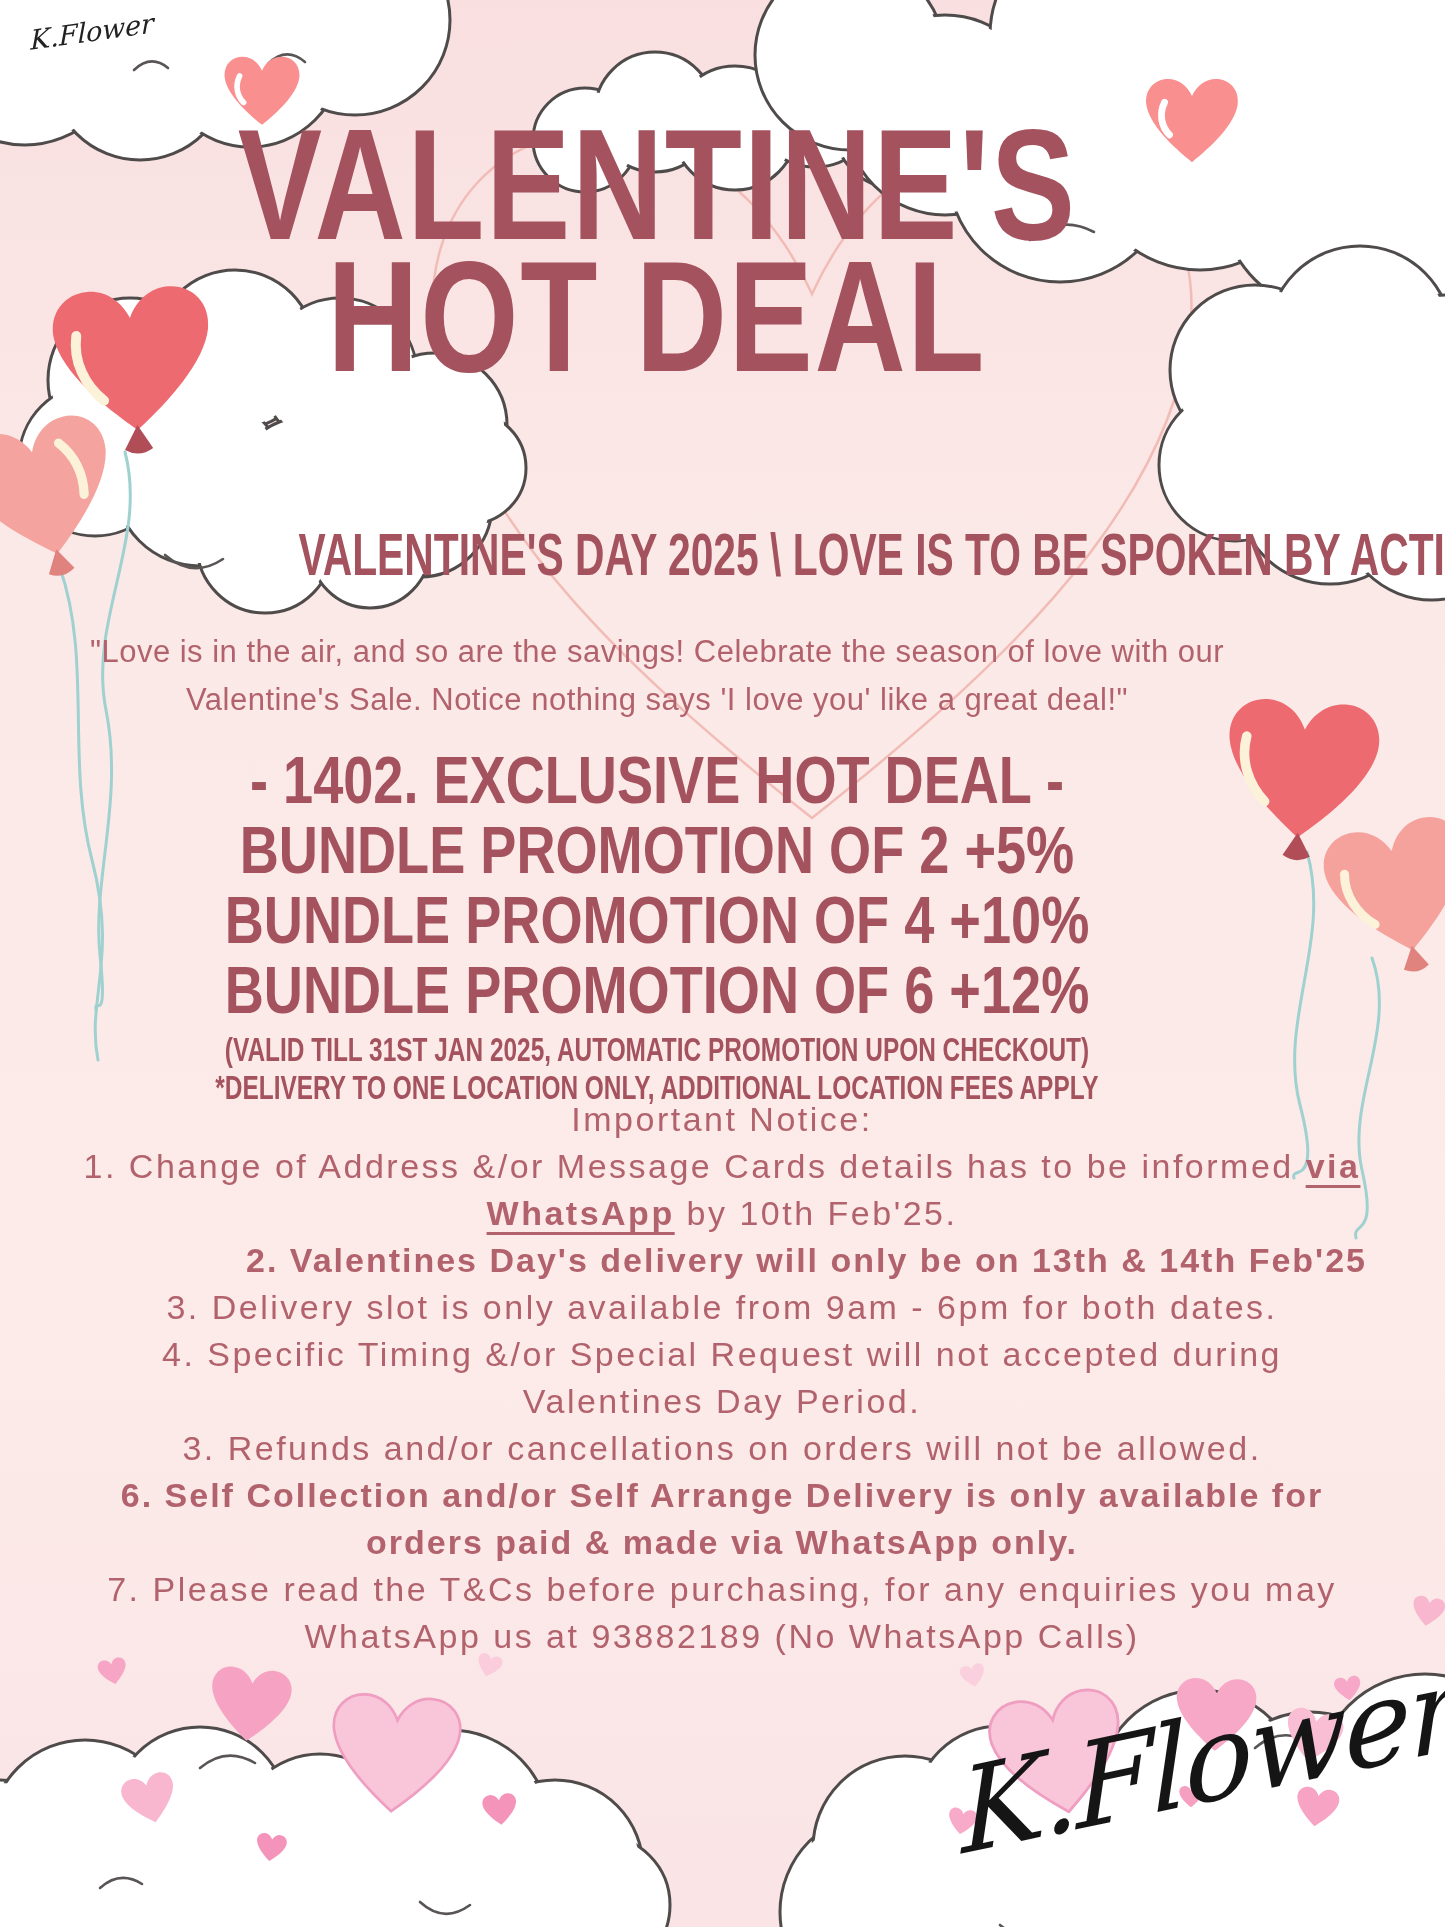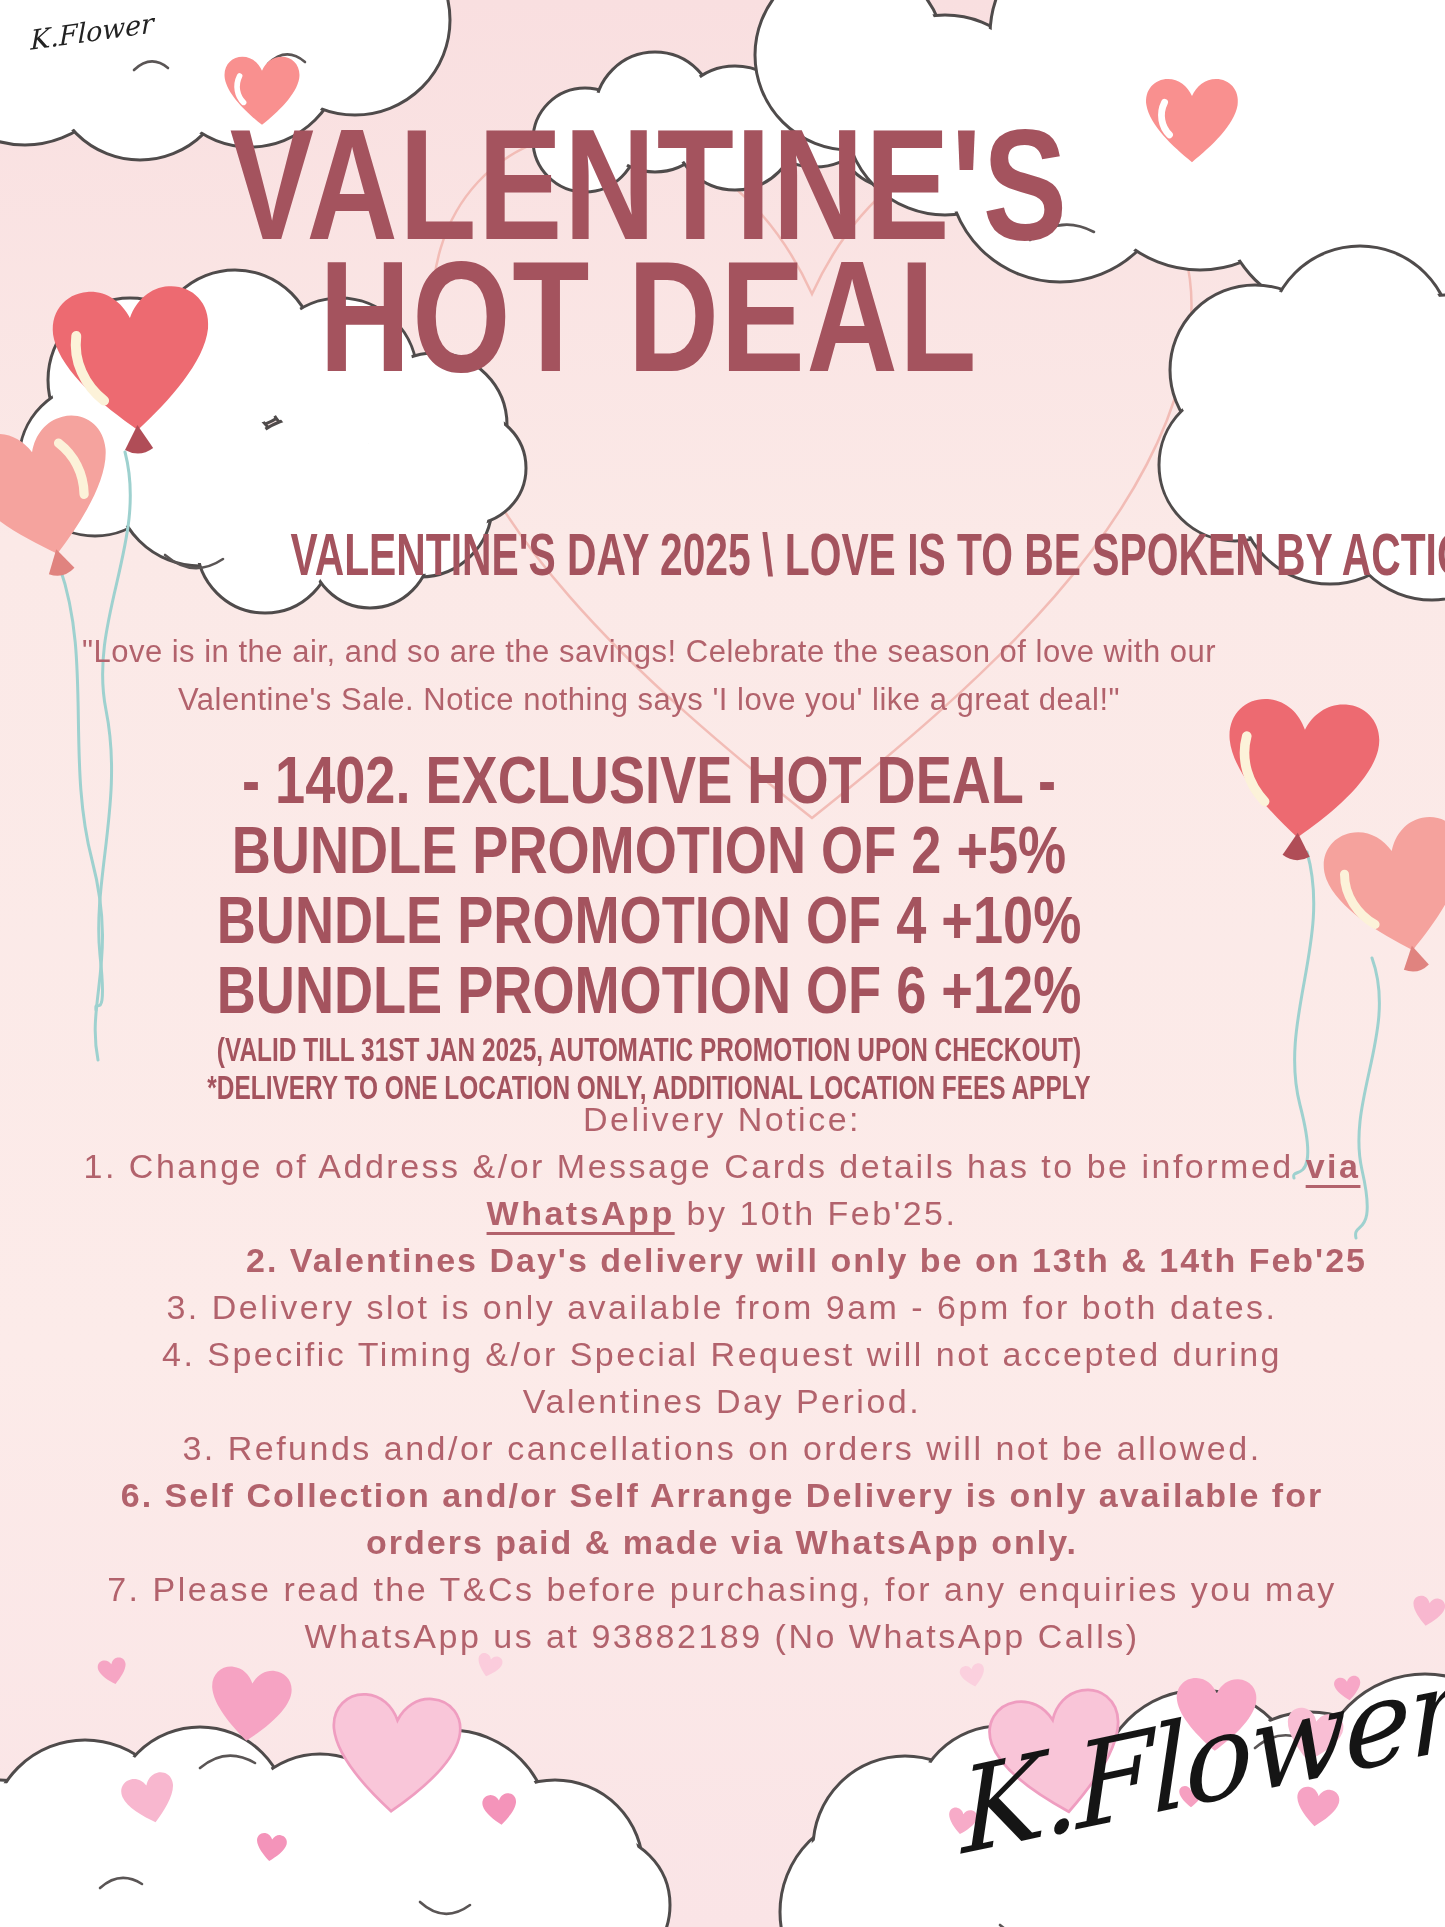--- a/index.html
+++ b/index.html
@@ -6,21 +6,21 @@
   .canvas{
     position:relative;width:1445px;height:1927px;overflow:hidden;
     background:linear-gradient(180deg,#f9dfe0 0%,#fbe9e7 28%,#fcebe9 70%,#fae4e6 100%);
     font-family:"Liberation Sans",sans-serif;
   }
   .decor{position:absolute;left:0;top:0;width:1445px;height:1927px;}
   .cs circle{fill:#ffffff;stroke:#4f4b4b;stroke-width:3;}
   .cf circle{fill:#ffffff;}
   .arc{fill:none;stroke:#5a5555;stroke-width:2.6;stroke-linecap:round;}
 
-  .txt{position:absolute;left:0;width:1298px;text-align:center;color:var(--accent-text,#a4535e);}
+  .txt{position:absolute;left:8px;width:1298px;text-align:center;color:var(--accent-text,#a4535e);}
   .cond80{display:inline-block;transform:scaleX(.80);transform-origin:50% 50%;white-space:nowrap;}
   .cond68{display:inline-block;transform:scaleX(.68);transform-origin:50% 50%;white-space:nowrap;}
   .cond82{display:block;transform:scaleX(.82);transform-origin:50% 50%;white-space:nowrap;}
   .cond74{display:block;transform:scaleX(.74);transform-origin:50% 50%;white-space:nowrap;}
 
   #title{top:118px;font-size:158px;line-height:132px;font-weight:bold;letter-spacing:2px;}
   #subtitle{top:520px;font-size:60px;font-weight:bold;}
   #quote{top:628px;font-size:31px;line-height:48px;letter-spacing:.5px;color:var(--body-text,#b2626c);}
   #promo{top:745px;font-size:66px;line-height:70px;font-weight:bold;text-align:center;}
   .promo-small{font-size:33px;line-height:38px;font-weight:bold;}
@@ -307,21 +307,21 @@
         <div class="cond82">BUNDLE PROMOTION OF 2 +5%</div>
         <div class="cond82">BUNDLE PROMOTION OF 4 +10%</div>
         <div class="cond82">BUNDLE PROMOTION OF 6 +12%</div>
       </div>
     <div class="gap"></div>
     <div class="promo-small cond74">(VALID TILL 31ST JAN 2025, AUTOMATIC PROMOTION UPON CHECKOUT)</div>
     <div class="promo-small cond74">*DELIVERY TO ONE LOCATION ONLY, ADDITIONAL LOCATION FEES APPLY</div>
   </div>
 
   <div class="txt" id="notice">
-    <div>Delivery Notice:</div>
+    <div>Important Notice:</div>
     <div>
         <div class="notice-item normal"><span>1. Change of Address &amp;/or Message Cards details has to be informed </span><span class="seg-bold seg-underline">via WhatsApp</span><span> by 10th Feb'25.</span></div>
         <div class="notice-item bold"><span>2. Valentines Day's delivery will only be on 13th &amp; 14th Feb'25</span></div>
         <div class="notice-item normal"><span>3. Delivery slot is only available from 9am - 6pm for both dates.</span></div>
         <div class="notice-item normal"><span>4. Specific Timing &amp;/or Special Request will not accepted during Valentines Day Period.</span></div>
         <div class="notice-item normal"><span>3. Refunds and/or cancellations on orders will not be allowed.</span></div>
         <div class="notice-item bold-italic"><span>6. Self Collection and/or Self Arrange Delivery is only available for orders paid &amp; made via WhatsApp only.</span></div>
         <div class="notice-item normal"><span>7. Please read the T&amp;Cs before purchasing, for any enquiries you may WhatsApp us at 93882189 (No WhatsApp Calls)</span></div>
       </div>
   </div>

